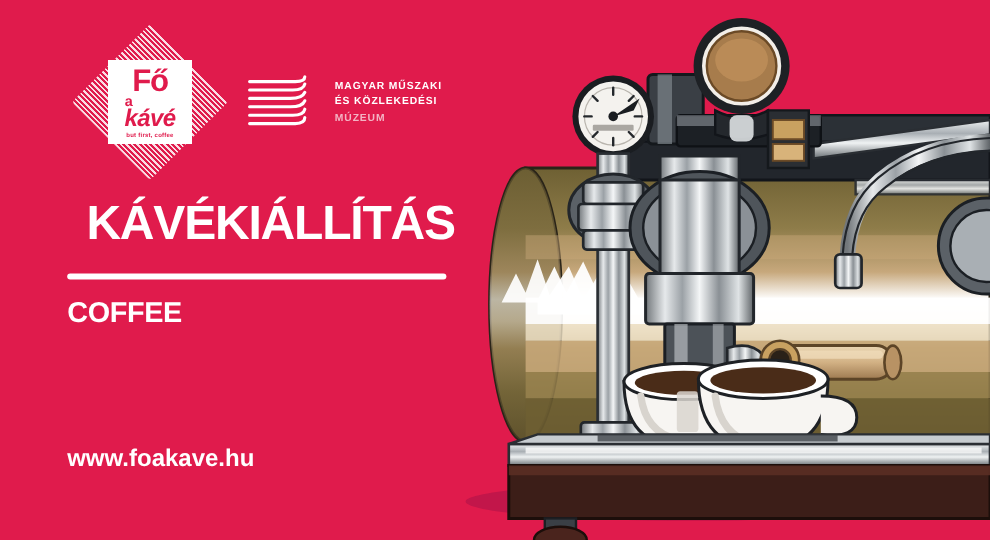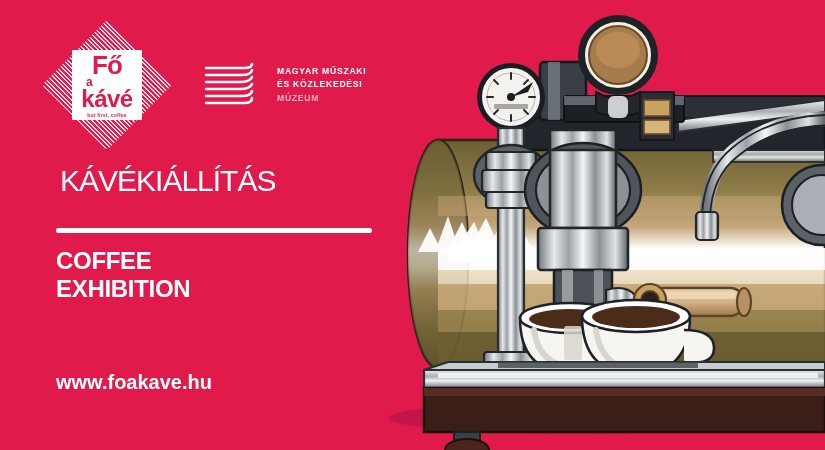--- a/index.html
+++ b/index.html
@@ -11,22 +11,22 @@
   }
   #banner {
     position:absolute; inset:0;
     width:825px; height:450px;
     background:#E01B4C;
     overflow:hidden;
   }
 
   
   .logo-row {
-    position:absolute; left:42px; top:20px;
-    display:flex; align-items:center; gap:32px;
+    position:absolute; left:60px; top:20px;
+    display:flex; align-items:center; gap:16px;
   }
 
   
   .foakave-logo { position:relative; width:130px; height:130px; }
   .foakave-logo .diamond-outer {
     position:absolute; left:50%; top:50%;
     width:92px; height:92px;
     transform:translate(-50%,-50%) rotate(45deg);
     background:
       repeating-linear-gradient(0deg,
@@ -49,42 +49,43 @@
   }
   .logo-fo {
     font-size:26px; font-weight:bold; letter-spacing:-1px;
     display:block; margin-bottom:-2px;
   }
   .logo-a {
     font-size:12px; font-weight:bold; display:block;
     margin:0 0 -1px 14px; text-align:left;
   }
   .logo-kave {
-    font-size:24px; font-weight:bold; letter-spacing:-.5px;
+    font-size:20px; font-weight:bold; letter-spacing:-.5px;
     display:block;
+    font-style:italic;
   }
   .logo-tag {
     font-size:5px; font-weight:bold; letter-spacing:.2px;
     display:block; margin-top:2px;
   }
 
   
   .museum-logo { display:flex; align-items:center; gap:11px; }
   .museum-waves { width:50px; height:46px; display:block; }
   .museum-name {
     color:#ffffff; font-size:8.6px; font-weight:bold;
     line-height:1.52; letter-spacing:.75px;
   }
   .museum-name span { display:block;padding-left:12px; }
   .museum-name .muz { color:#f3b3c3; }
 
   
   .headline {
-    position:absolute; left:60px; top:166px;
-    color:#ffffff; font-size:30px; font-weight:normal;
+    position:absolute; left:72px; top:166px;
+    color:#ffffff; font-size:40px; font-weight:bold;
     letter-spacing:-1px; line-height:1;
     white-space:nowrap;
   }
   .rule {
     position:absolute; left:56px; top:228px;
     width:316px; height:5px; background:#ffffff; border-radius:3px;
   }
   .subhead {
     position:absolute; left:56px; top:247px;
     color:#ffffff; font-size:24px; font-weight:bold;
@@ -141,21 +142,20 @@
         <span class="muz">MÚZEUM</span>
       </div>
     </div>
   </div>
 
   <h1 class="headline">KÁVÉKIÁLLÍTÁS</h1>
   <div class="rule"></div>
 
   <div class="subhead">
     <span>COFFEE</span>
-    <span>EXHIBITION</span>
   </div>
 
   <div class="urls">
     <a href="#">www.foakave.hu</a>
   </div>
 
   <div class="machine">
     <svg viewBox="0 0 447 450">
       <defs>
         <linearGradient id="boilerG" x1="0" y1="0" x2="0" y2="1">

